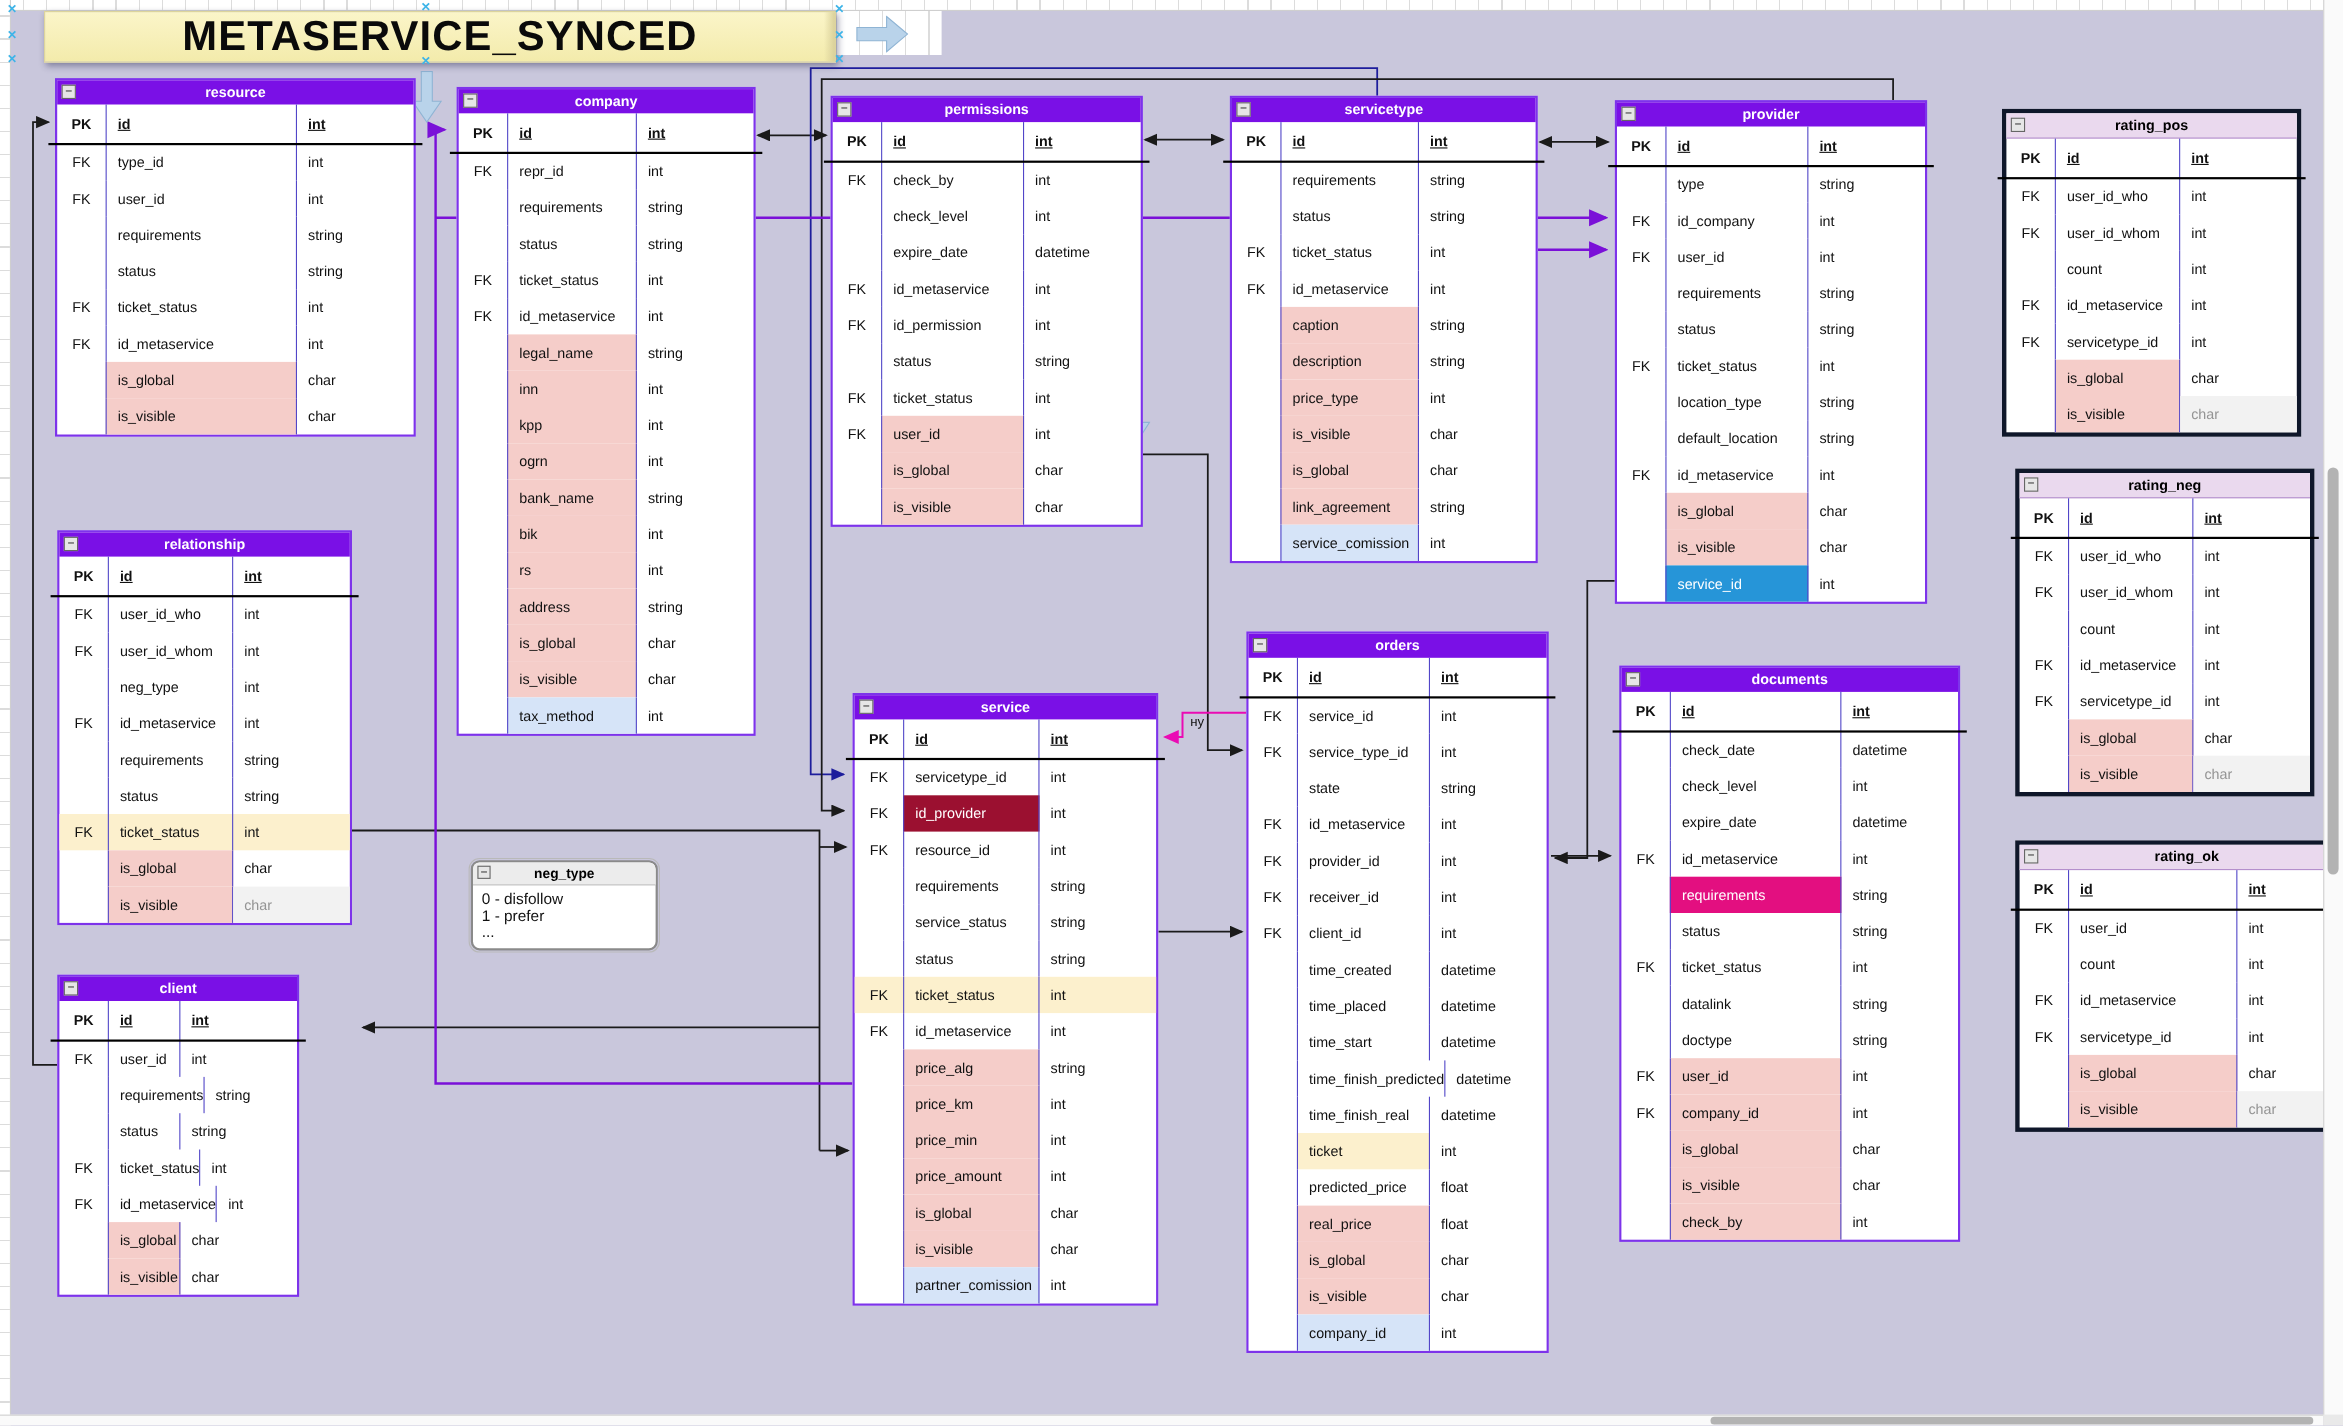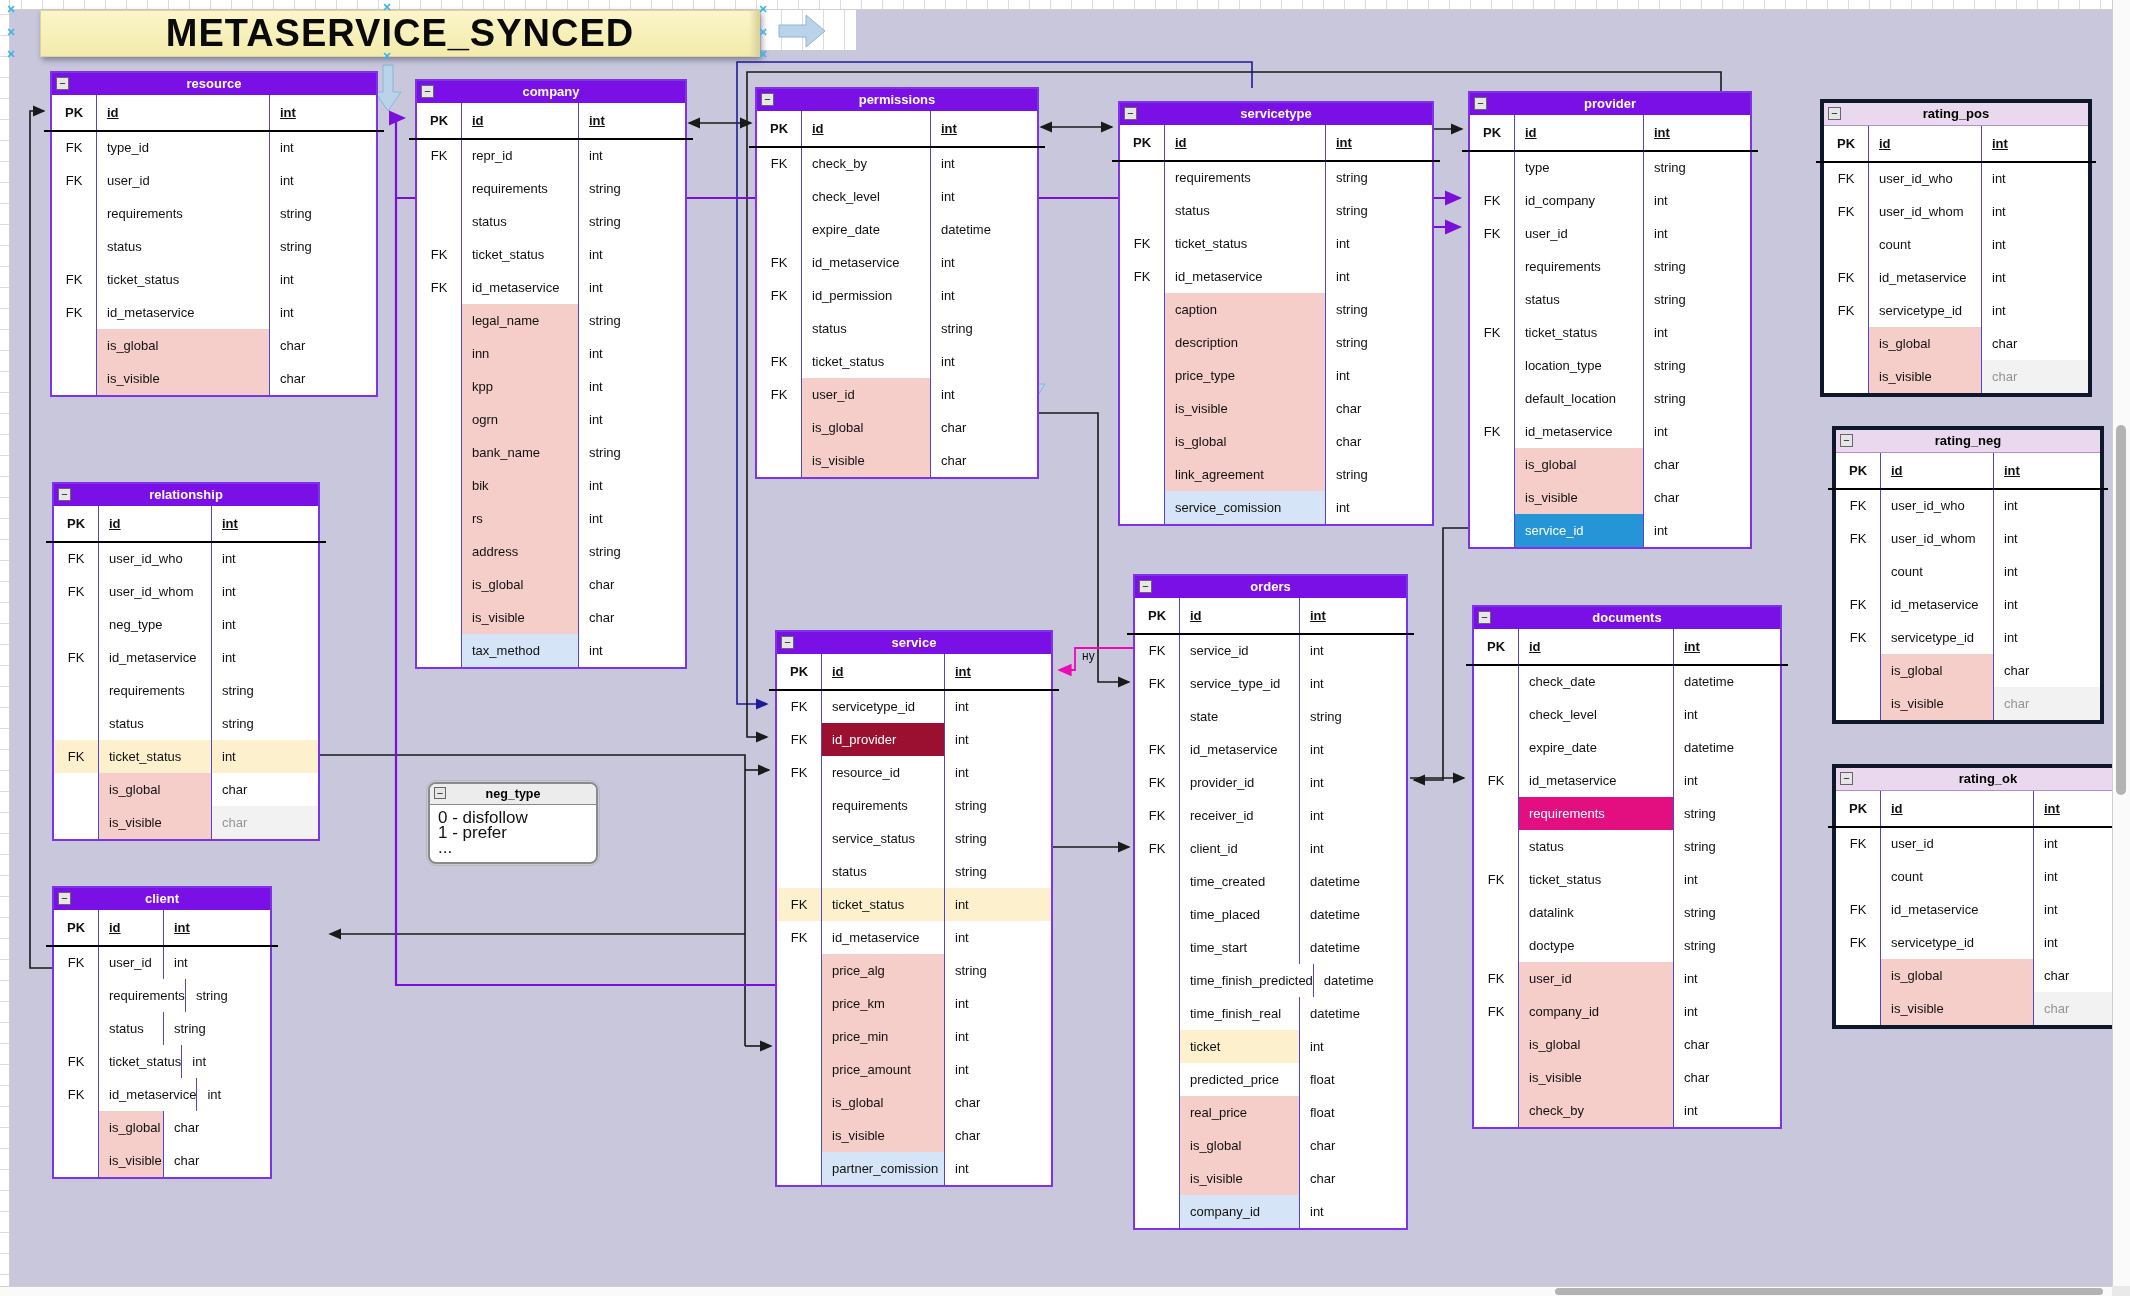--- a/index.html
+++ b/index.html
@@ -76,21 +76,21 @@
   .bblue>.ncol{background:var(--bblue,#2695d8);color:#fff;}
   .magenta>.ncol{background:var(--magenta,#e30f80);color:#fff;}
   .gt>.tcol{background:#f2f2f2;color:#949494;}
 
   
   #note{position:absolute;left:428px;top:782px;width:166px;z-index:2;background:#fff;
     border:2px solid #8a8a8a;border-radius:8px;outline:1px solid #b9b9b9;outline-offset:1px;}
   .nhead{height:20px;line-height:20px;background:#ececec;border-bottom:1px solid #8a8a8a;
     border-radius:6px 6px 0 0;text-align:center;font-weight:bold;font-size:12.5px;position:relative;}
   .nhead .collapse{top:3px;width:12px;height:12px;}
-  .nbody{padding:5px 8px 7px 8px;font-size:17px;line-height:15px;color:#111;}
+  .nbody{padding:5px 8px 7px 8px;font-size:14px;line-height:15px;color:#111;}
 </style>
 </head>
 <body>
 
 <div id="gridpatch"></div>
 <div id="topstrip"></div>
 <div id="leftstrip"></div>
 <div id="rightstrip">
   <div id="vthumb"></div>
 </div>
@@ -357,21 +357,21 @@
         <span class="kcol"></span>
         <span class="ncol">is_global</span>
         <span class="tcol">char</span>
       </div>
       <div class="row pink">
         <span class="kcol"></span>
         <span class="ncol">is_visible</span>
         <span class="tcol">char</span>
       </div>
     </div>
-    <div class="etable" style="left: 1118px; top: 101px; width: 316px;">
+    <div class="etable" style="left: 1118px; top: 87px; width: 280px;">
       <div class="ehead"><span class="collapse"></span><span class="">servicetype</span></div>
       <div class="row pkrow">
         <span class="kcol">PK</span>
         <span class="ncol">id</span>
         <span class="tcol">int</span>
       </div>
       <div class="row ">
         <span class="kcol"></span>
         <span class="ncol">requirements</span>
         <span class="tcol">string</span>

